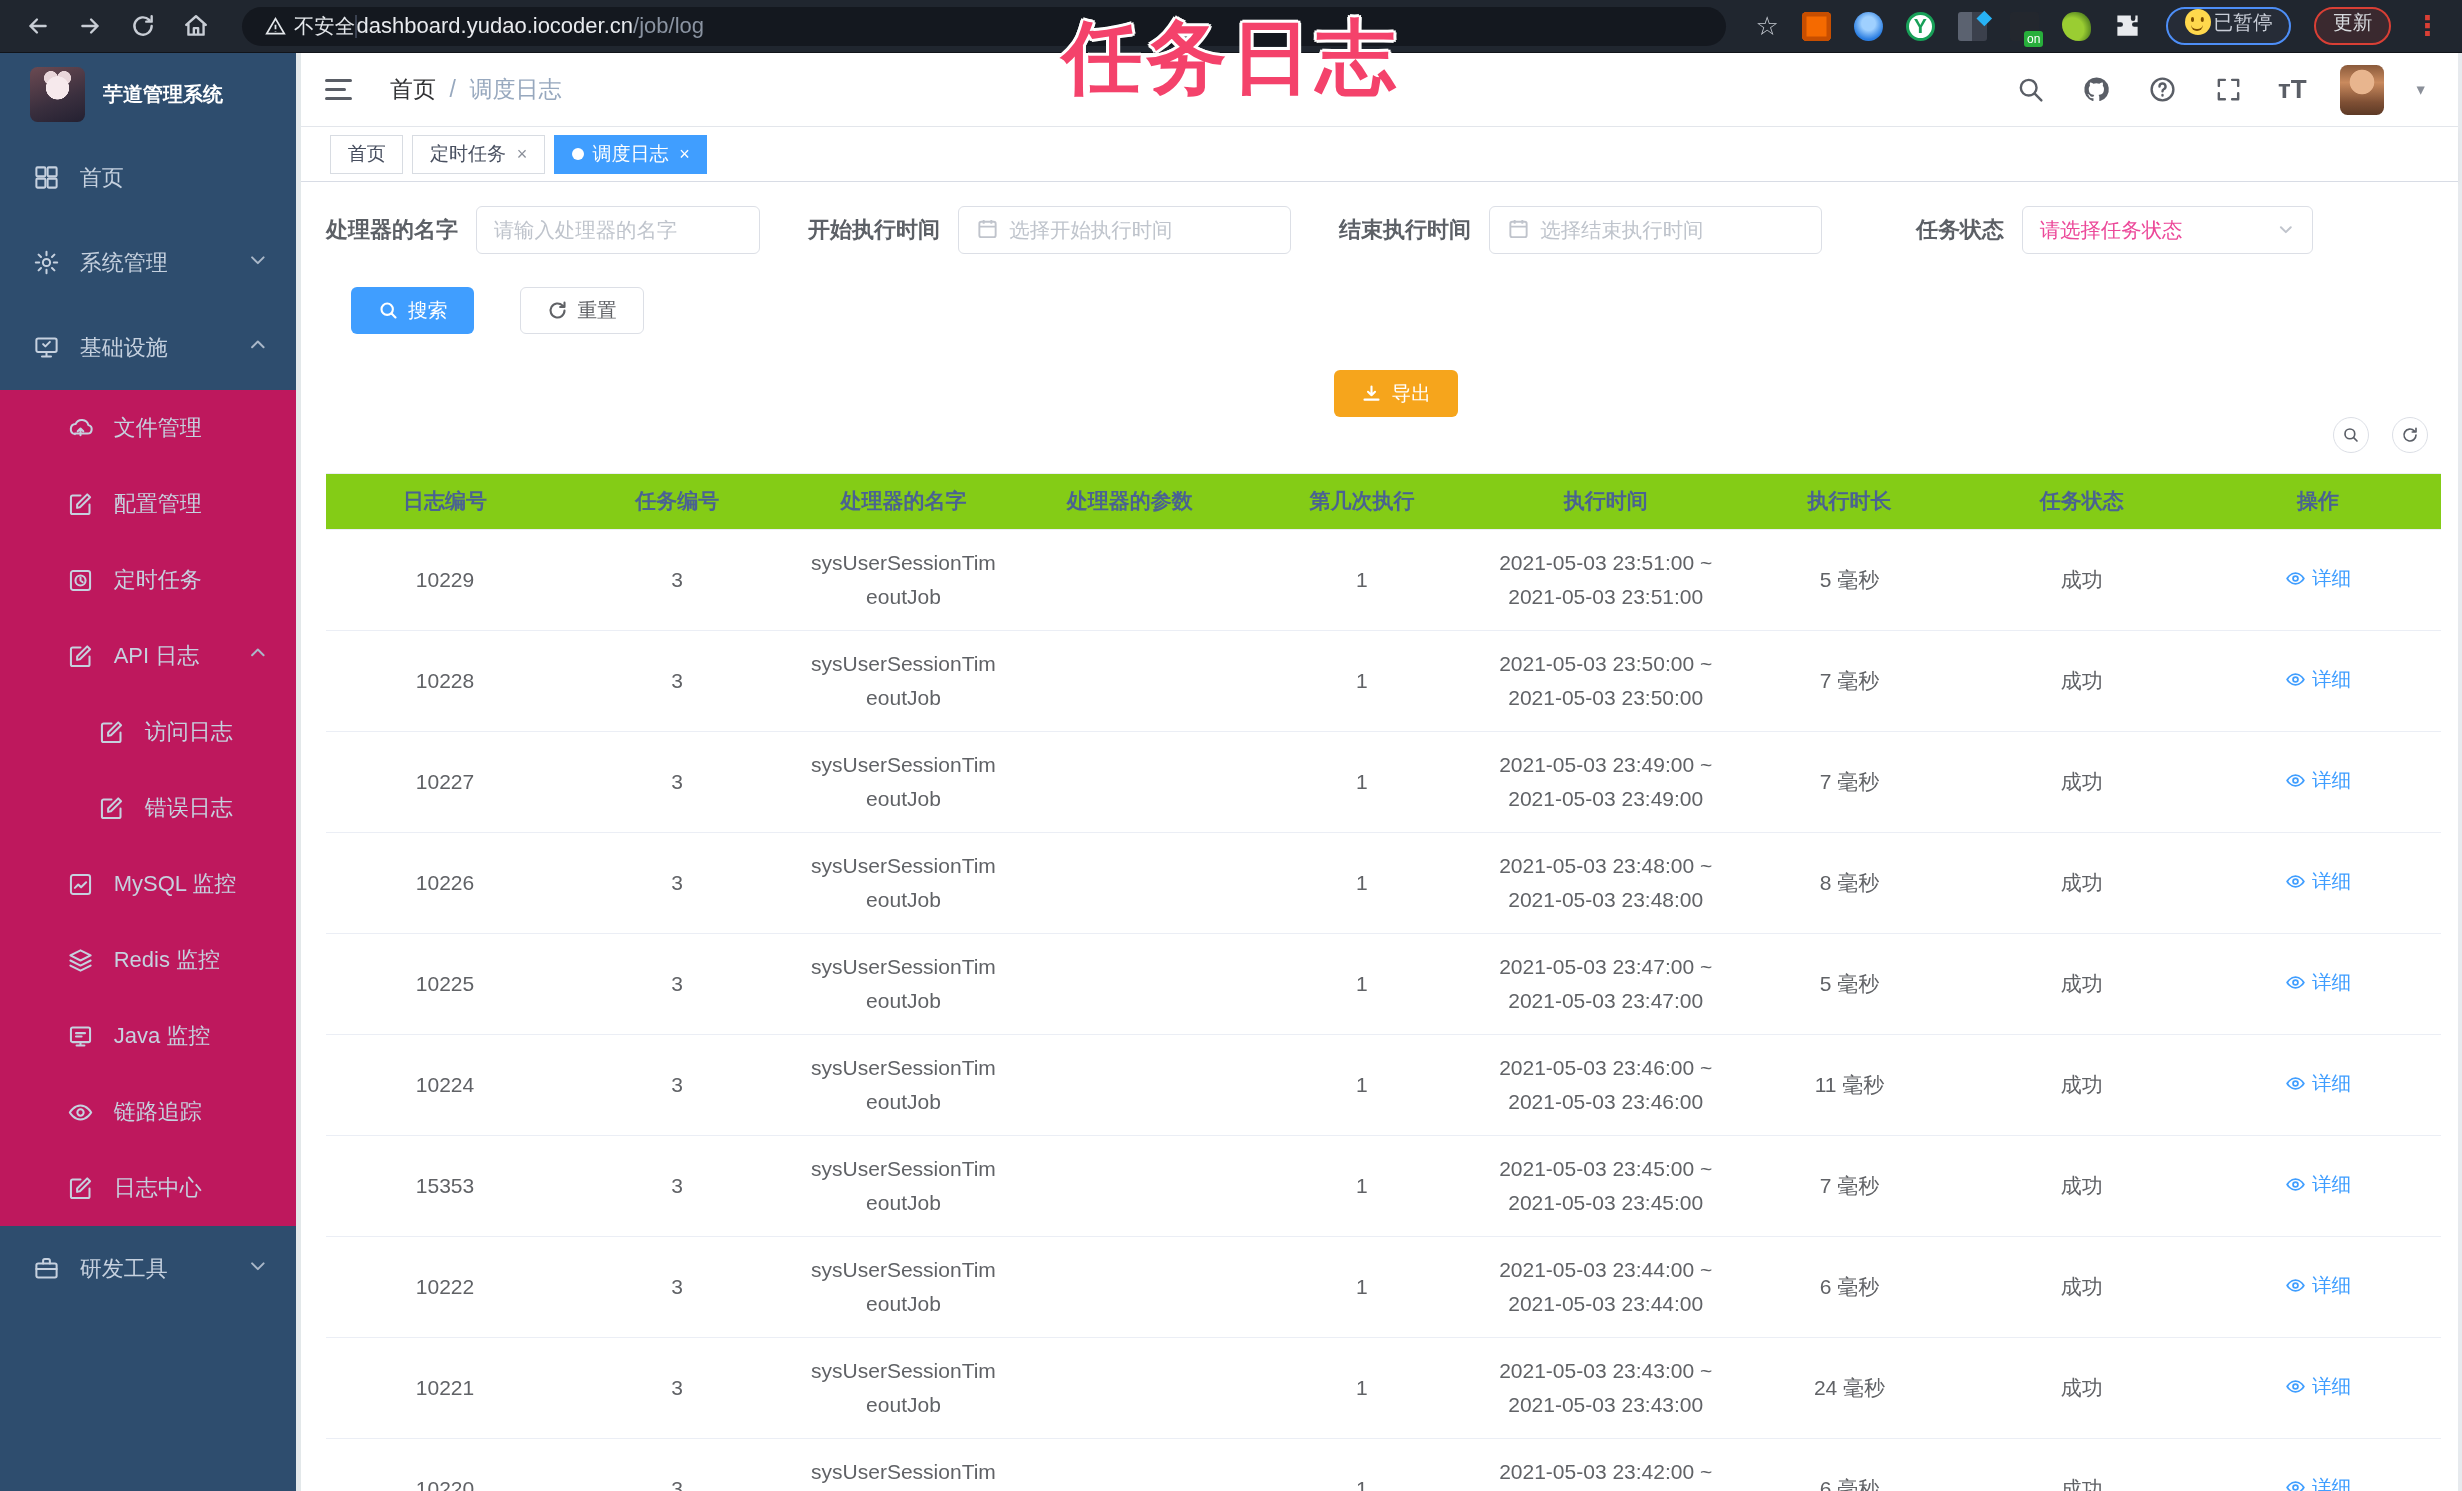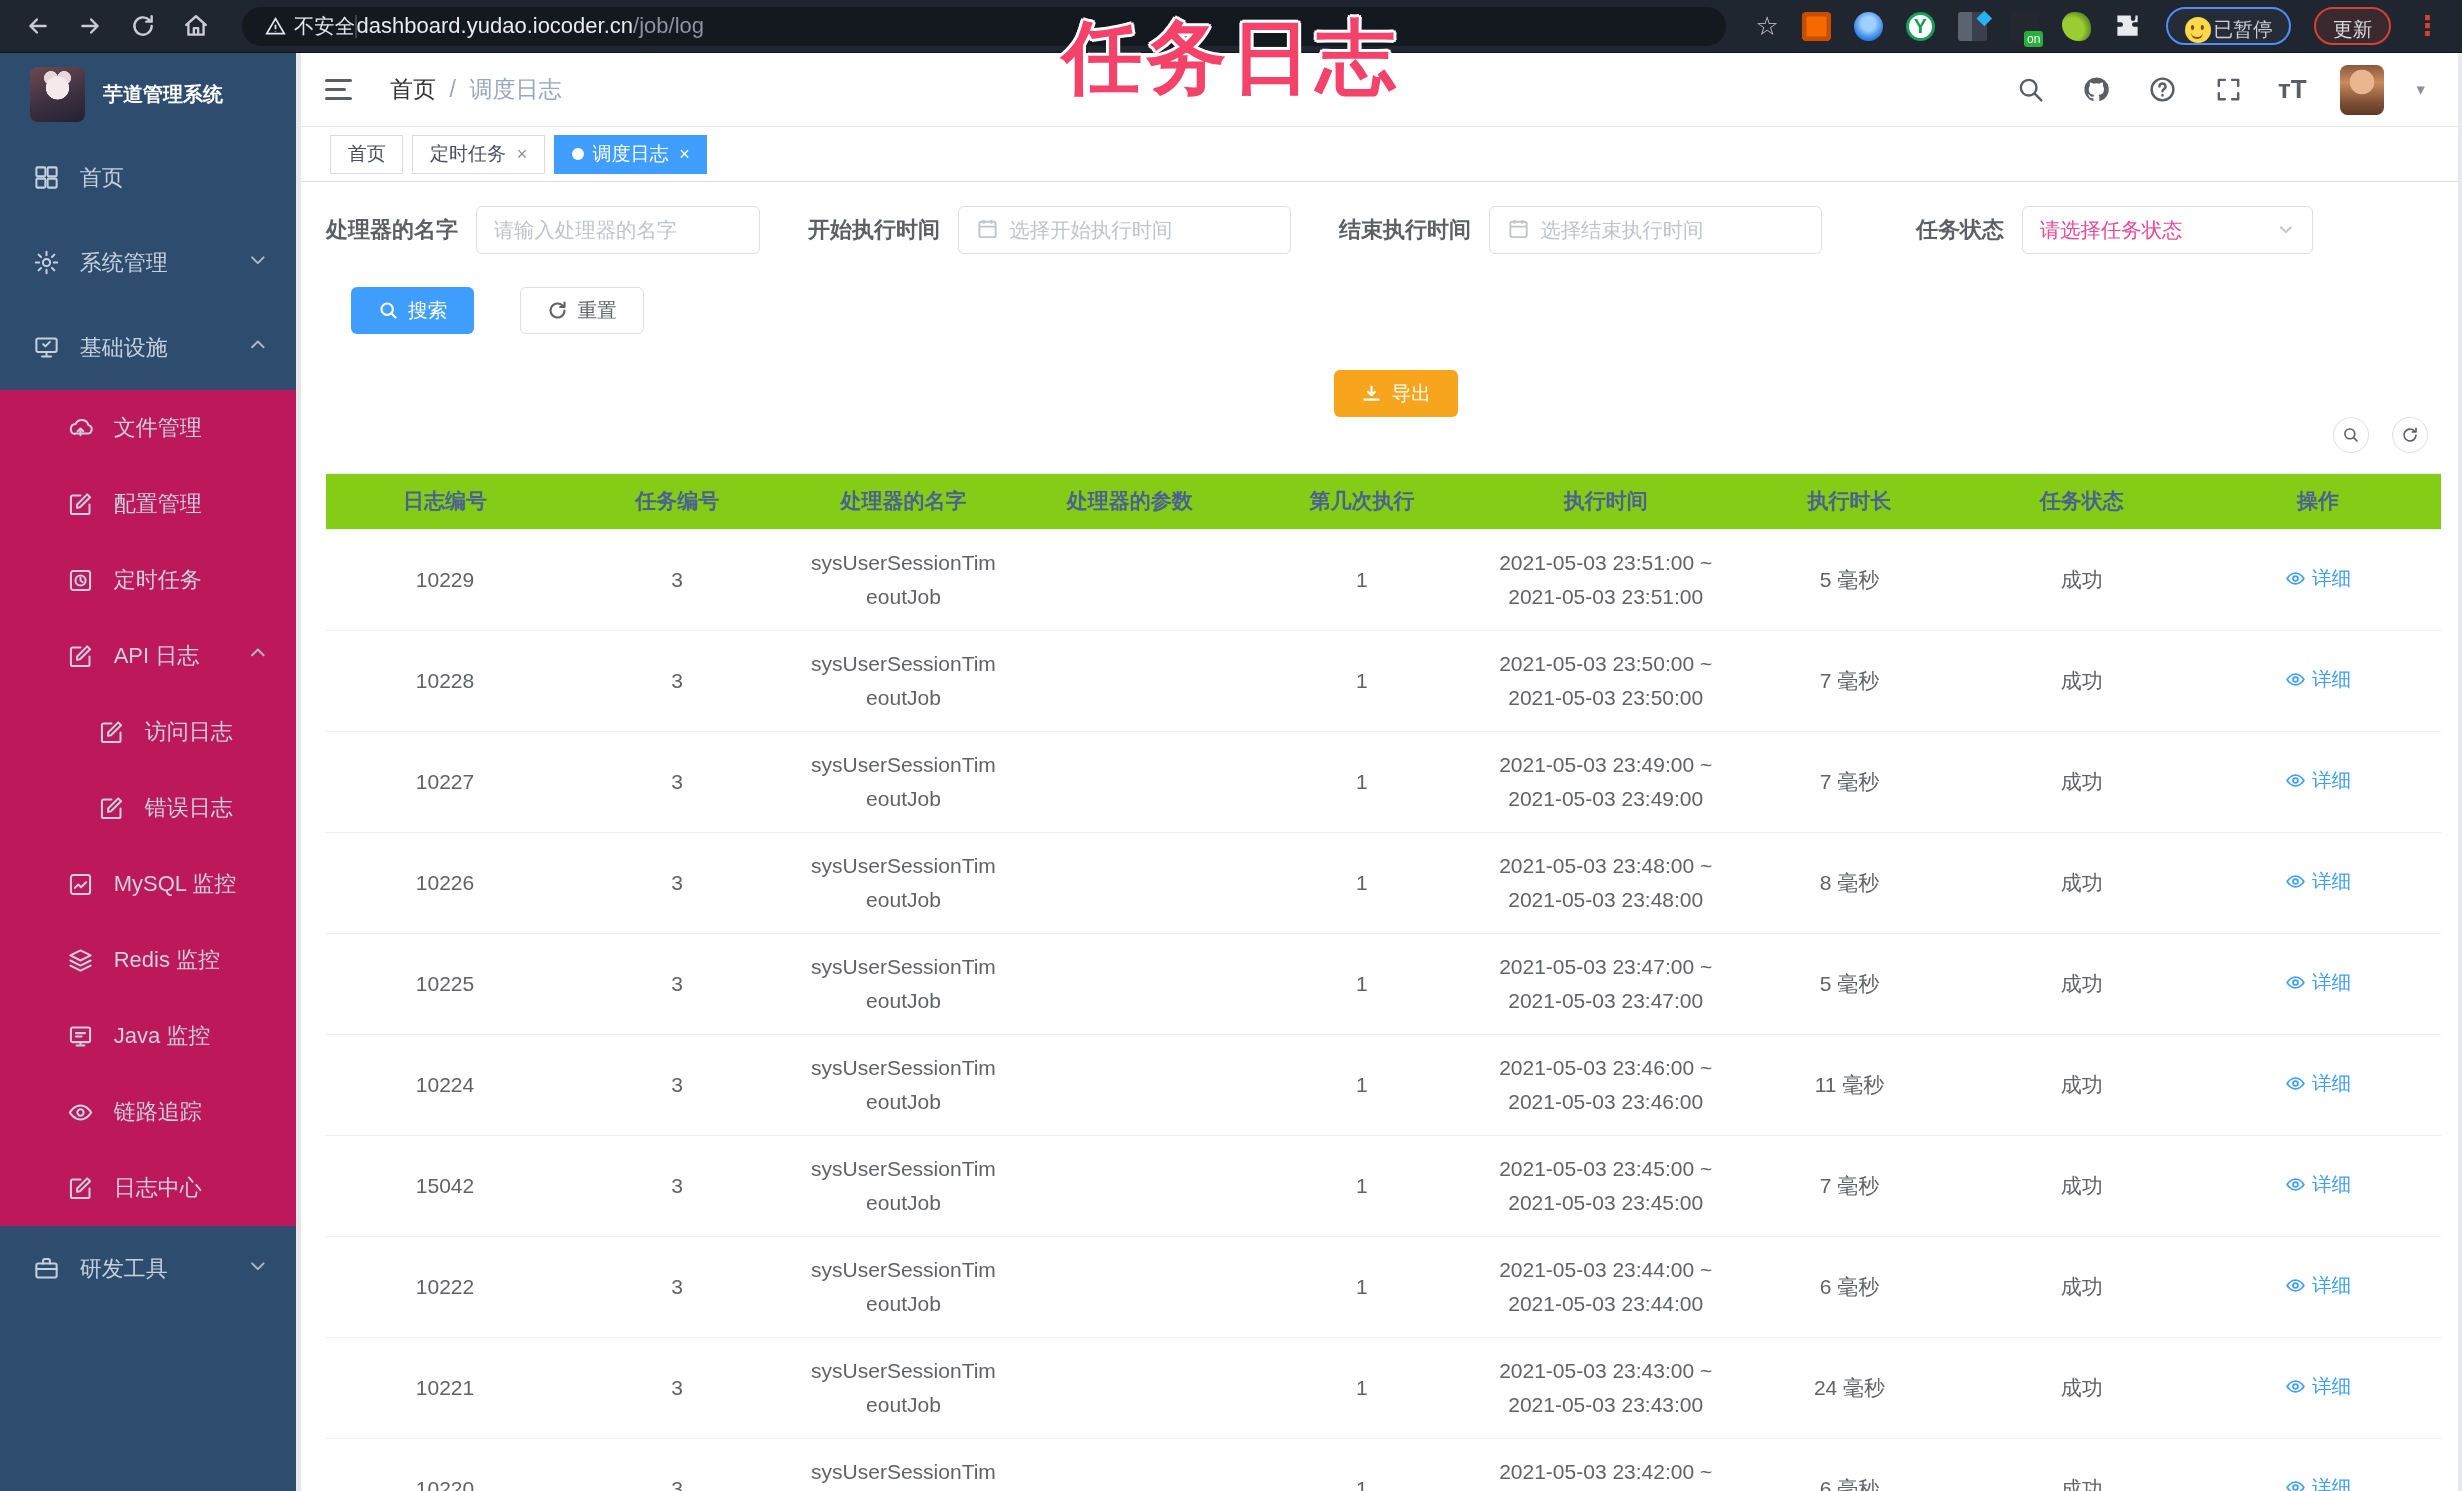--- a/index.html
+++ b/index.html
@@ -22,21 +22,21 @@
   .ext-ublock { background:#f56a00; border-radius:4.5px; box-shadow: inset 0 0 0 4.5px #c74e00; }
   .ext-drop { background:radial-gradient(circle at 50% 40%, #9fd0ff 0 30%, #2a7de1 70%); border-radius:50%; }
   .ext-y { background:#fff; border-radius:50%; display:flex; align-items:center; justify-content:center; color:#18a058; font-weight:bold; font-size:19.7px; border:3.8px solid #18a058; }
   .ext-grid { background:linear-gradient(90deg,#5b6270 50%, #3b404c 50%); border-radius:3px; }
   .ext-grid::after{ content:""; position:absolute; right:-3px; top:1.5px; width:10.6px; height:10.6px; background:#27b2f5; transform:rotate(45deg);}
   .ext-on { background:#23272e; border-radius:3px; }
   .ext-on::after { content:"on"; position:absolute; right:-4.5px; bottom:-6px; background:#27ae3b; color:#fff; font-size:12px; border-radius:3px; padding:0.8px 3px; }
   .ext-leaf { background:radial-gradient(circle at 35% 60%, #9acd32 0 45%, #4c7a1e 80%); border-radius:45% 55% 40% 60%; }
   .ext-puzzle { color:#e8eaee; }
   .ext-puzzle svg { width:27px; height:27px; fill:#e8eaee; }
-  .badge-pill { height:38px; border-radius:19px; display:flex; align-items:flex-end; gap:3px; padding:0 16.7px; font-size:19.7px; }
+  .badge-pill { height:38px; border-radius:19px; display:flex; align-items:flex-start; gap:3px; padding:0 16.7px; font-size:19.7px; }
   .pill-paused { border:2.3px solid #4d8ef7; color:#c9ced8; background:#262c37; }
   .smiley { width:26px; height:26px; border-radius:50%; background:radial-gradient(circle at 50% 45%, #ffd84d 0 70%, #f5b50a 100%); position:relative; }
   .smiley::before { content:""; position:absolute; left:6px; top:7.6px; width:3.8px; height:5.3px; background:#7a4b00; border-radius:50%; box-shadow:9.8px 0 0 #7a4b00; }
   .smiley::after { content:""; position:absolute; left:6.8px; top:15px; width:12px; height:5.3px; border-bottom:2.3px solid #7a4b00; border-radius:0 0 7.6px 7.6px; }
   .pill-update { border:2.3px solid #d93f35; color:#d7dade; background:rgba(217,63,53,.14); }
   .kebab { color:#d93f35; font-size:27px; font-weight:bold; letter-spacing:0; line-height:1; }
 
   
   .overlay-title { position:absolute; left:50%; top:4.5px; transform:translateX(-50%); z-index:60; font-size:80px; font-weight:bold; letter-spacing:4.5px; color:#f4426b;
     text-shadow:-3px 0 0 #fff,3px 0 0 #fff,0 -3px 0 #fff,0 3px 0 #fff,-2.3px -2.3px 0 #fff,2.3px 2.3px 0 #fff,-2.3px 2.3px 0 #fff,2.3px -2.3px 0 #fff; white-space:nowrap; }
@@ -687,21 +687,21 @@
                 <td><a class="detail-link">
                     <svg viewBox="0 0 24 24">
                       <path d="M2.5 12S6 5.8 12 5.8 21.5 12 21.5 12 18 18.2 12 18.2 2.5 12 2.5 12z"></path>
                       <circle cx="12" cy="12" r="2.8"></circle>
                     </svg>
                     <span>详细</span>
                   </a></td>
               </tr>
               <tr>
                 <td>
-                  <div>15042</div>
+                  <div>15353</div>
                 </td>
                 <td>
                   <div>3</div>
                 </td>
                 <td>
                   <div>sysUserSessionTim</div>
                   <div>eoutJob</div>
                 </td>
                 <td>
                   <div></div>

